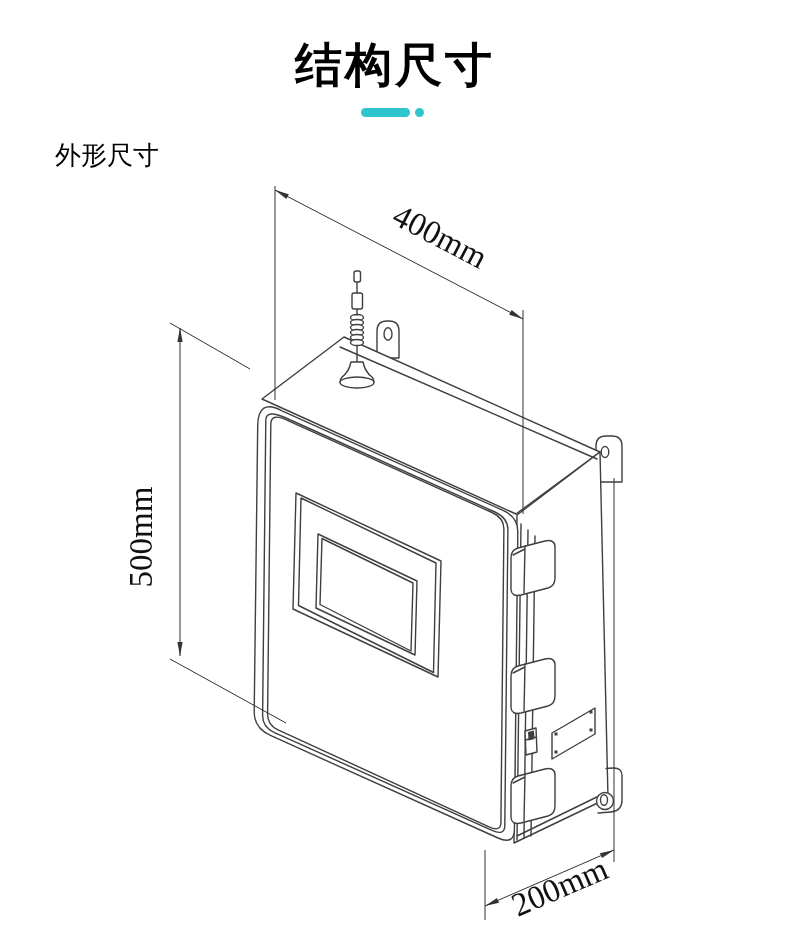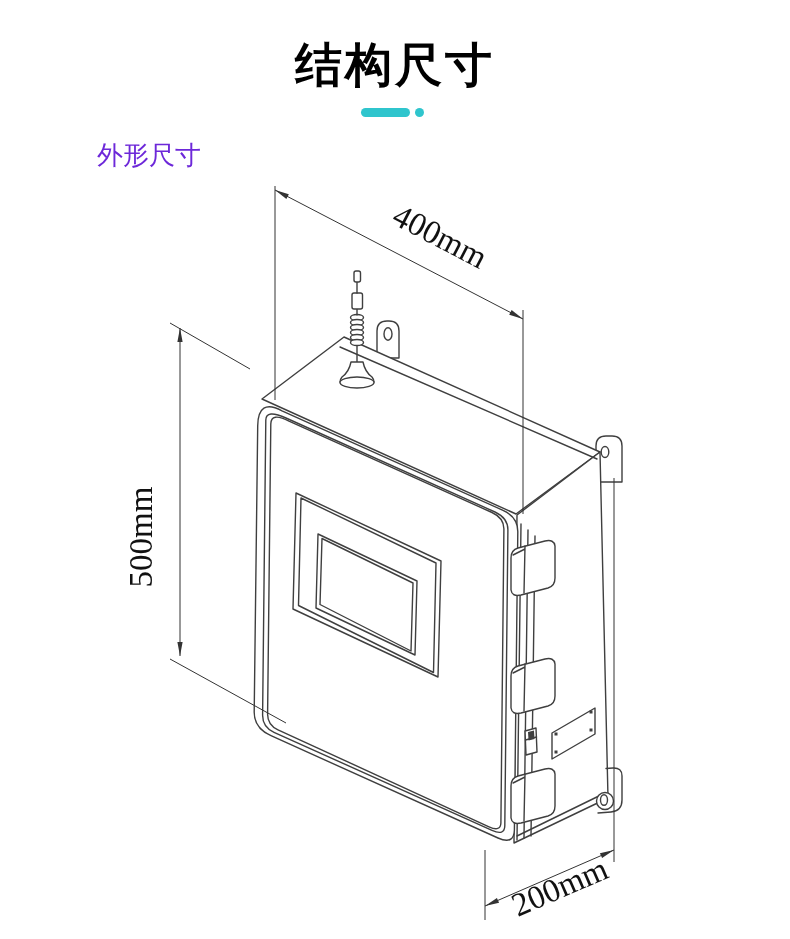--- a/index.html
+++ b/index.html
@@ -4,21 +4,21 @@
 <style>
   html,body{margin:0;padding:0;background:#ffffff;}
   body{width:790px;height:939px;position:relative;overflow:hidden;
        font-family:"Liberation Sans",sans-serif;}
   .page-title{position:absolute;top:34px;left:0;width:790px;text-align:center;
               font-size:47px;font-weight:800;letter-spacing:3px;color:#000;}
   .accent-bar{position:absolute;left:361px;top:108px;width:49px;height:9px;
               border-radius:5px;background:#2fc5cd;}
   .accent-dot{position:absolute;left:415px;top:108px;width:9px;height:9px;
               border-radius:50%;background:#2fc5cd;}
-  .section-label{position:absolute;left:55px;top:138px;font-size:26px;color:#6d28d9;margin-left:42px;}
+  .section-label{position:absolute;left:55px;top:138px;font-size:26px;color:#000000;}
   svg{position:absolute;left:0;top:0;}
   .ln{stroke:#3f3f3f;stroke-width:1.4;fill:none;stroke-linecap:round;stroke-linejoin:round;}
   .fw{stroke:#3f3f3f;stroke-width:1.4;fill:#ffffff;stroke-linejoin:round;}
   .dim{stroke:#333;stroke-width:1;fill:none;}
   .dimarrow{fill:#333;stroke:none;}
   .dimtext{font-family:"Liberation Serif",serif;font-size:33px;fill:#111;}
   .dot{fill:#3f3f3f;stroke:none;}
 </style>
 </head>
 <body>

